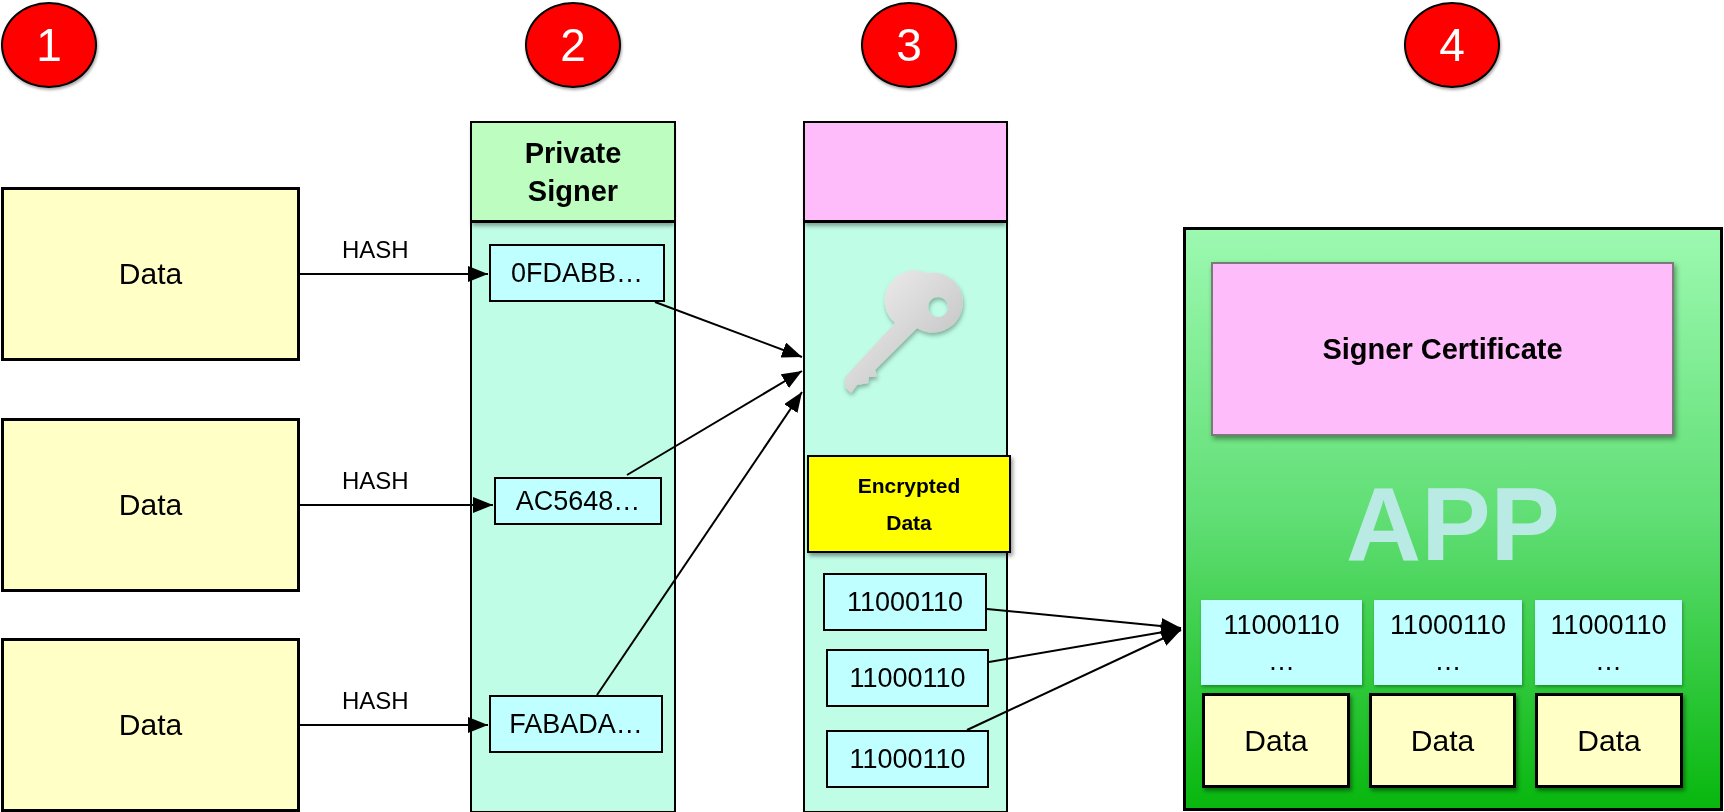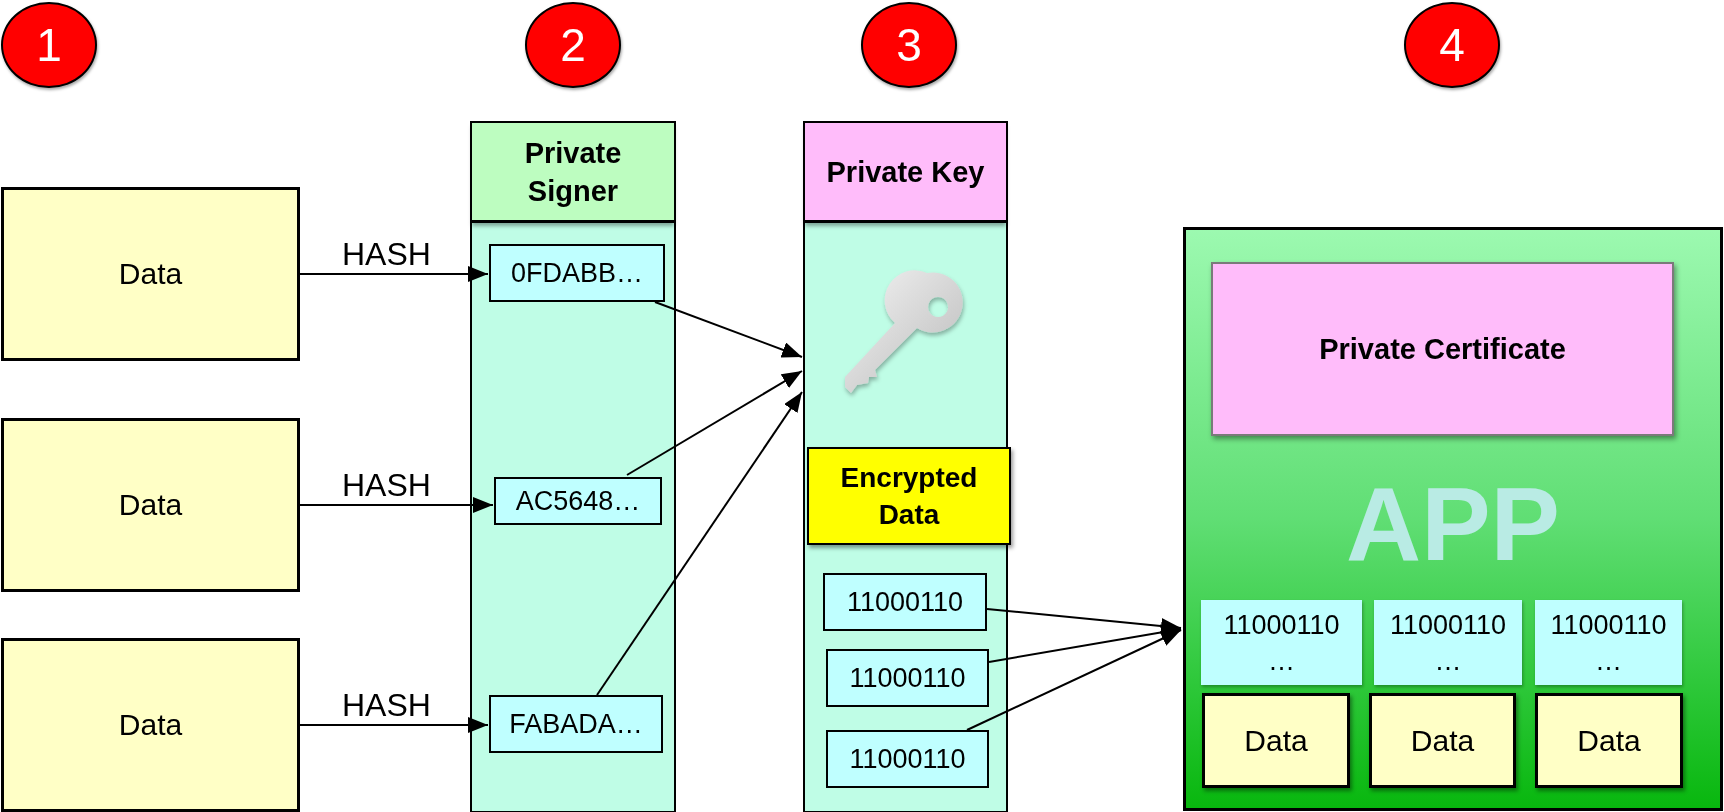--- a/index.html
+++ b/index.html
@@ -4,29 +4,29 @@
 <style>
   html, body { margin:0; padding:0; background:#ffffff; }
   body { width:1724px; height:812px; position:relative; overflow:hidden;
          font-family:"Liberation Sans", sans-serif; color:#000; }
   .abs { position:absolute; box-sizing:border-box; }
   .step { width:96px; height:86px; border-radius:50%; background:#ff0000; border:2px solid #000;
           color:#fff; font-size:46px; display:flex; align-items:center; justify-content:center;
           box-shadow:1px 2px 3px rgba(0,0,0,0.35); }
   .data-box { background:#ffffc6; border:3px solid #000; display:flex; align-items:center; justify-content:center;
               font-size:30px; }
-  .hash-label { font-size:32px; }
+  .hash-label { font-size:24px; }
   .column { background:#bffde6; border:2px solid #000; }
   .col-header { display:flex; align-items:center; justify-content:center; text-align:center;
                 font-weight:bold; font-size:29px; line-height:38px; border-bottom:3px solid #000;
                 box-shadow:0 3px 4px rgba(0,0,0,0.35); }
   .digest-box { background:#bfffff; border:2px solid #000; display:flex; align-items:center; justify-content:center;
                 font-size:27px; }
   .enc-box { background:#ffff00; border:2px solid #000; display:flex; align-items:center; justify-content:center;
-             text-align:center; font-weight:bold; font-size:28px; line-height:37px; box-shadow:2px 3px 4px rgba(0,0,0,0.4); }
+             text-align:center; font-weight:bold; font-size:21px; line-height:37px; box-shadow:2px 3px 4px rgba(0,0,0,0.4);margin-top:8px; }
   .app-box { background:linear-gradient(#9cf9b0, #60de74 50%, #08b70e); border:3px solid #000; }
   .cert-box { background:#ffbcfa; border:2px solid #7a7a7a; display:flex; align-items:center; justify-content:center;
               font-weight:bold; font-size:29px; box-shadow:2px 3px 5px rgba(0,0,0,0.4); }
   .app-label { color:#b9ebe4; font-weight:bold; font-size:104px; text-align:center; }
   .bin-cell { background:#bfffff; display:flex; flex-direction:column; align-items:center; justify-content:center;
               font-size:27px; line-height:36px; box-shadow:1px 2px 3px rgba(0,0,0,0.3); }
   .app-data { background:#ffffc6; border:3px solid #000; display:flex; align-items:center; justify-content:center;
               font-size:30px; box-shadow:2px 3px 4px rgba(0,0,0,0.4); }
   svg.overlay { position:absolute; left:0; top:0; pointer-events:none; }
 </style>
@@ -68,21 +68,20 @@
     </div>
   </div>
 </div>
 <div class="abs digest-box" style="left:489px;top:244px;width:176px;height:58px;">0FDABB…</div>
 <div class="abs digest-box" style="left:494px;top:477px;width:168px;height:48px;">AC5648…</div>
 <div class="abs digest-box" style="left:489px;top:695px;width:174px;height:58px;">FABADA…</div>
 
 <div class="abs column" style="left:803px;top:121px;width:205px;height:692px;">
   <div class="col-header" style="height:97px;background:#ffbcfa;">
     <div>
-      <div>Private Key</div>
     </div>
   </div>
 </div>
 
 <svg class="abs" style="left:835px;top:265px;" width="140" height="135" viewBox="0 0 140 135">
   <defs>
     <linearGradient id="keyGrad" x1="0" y1="0" x2="1" y2="1">
       <stop offset="0" stop-color="#f4f4f4"></stop>
       <stop offset="1" stop-color="#b9b9b9"></stop>
     </linearGradient>
@@ -100,21 +99,21 @@
   <div>
     <div>Encrypted</div>
     <div>Data</div>
   </div>
 </div>
 <div class="abs digest-box" style="left:823px;top:573px;width:164px;height:58px;">11000110</div>
 <div class="abs digest-box" style="left:826px;top:649px;width:163px;height:58px;">11000110</div>
 <div class="abs digest-box" style="left:826px;top:730px;width:163px;height:58px;">11000110</div>
 
 <div class="abs app-box" style="left:1183px;top:227px;width:540px;height:584px;"></div>
-<div class="abs cert-box" style="left:1211px;top:262px;width:463px;height:174px;">Private Certificate</div>
+<div class="abs cert-box" style="left:1211px;top:262px;width:463px;height:174px;">Signer Certificate</div>
 <div class="abs app-label" style="left:1183px;top:465px;width:540px;">APP</div>
 
 <div class="abs bin-cell" style="left:1201px;top:600px;width:161px;height:85px;">
   <div>11000110</div>
   <div>…</div>
 </div>
 <div class="abs bin-cell" style="left:1374px;top:600px;width:148px;height:85px;">
   <div>11000110</div>
   <div>…</div>
 </div>

